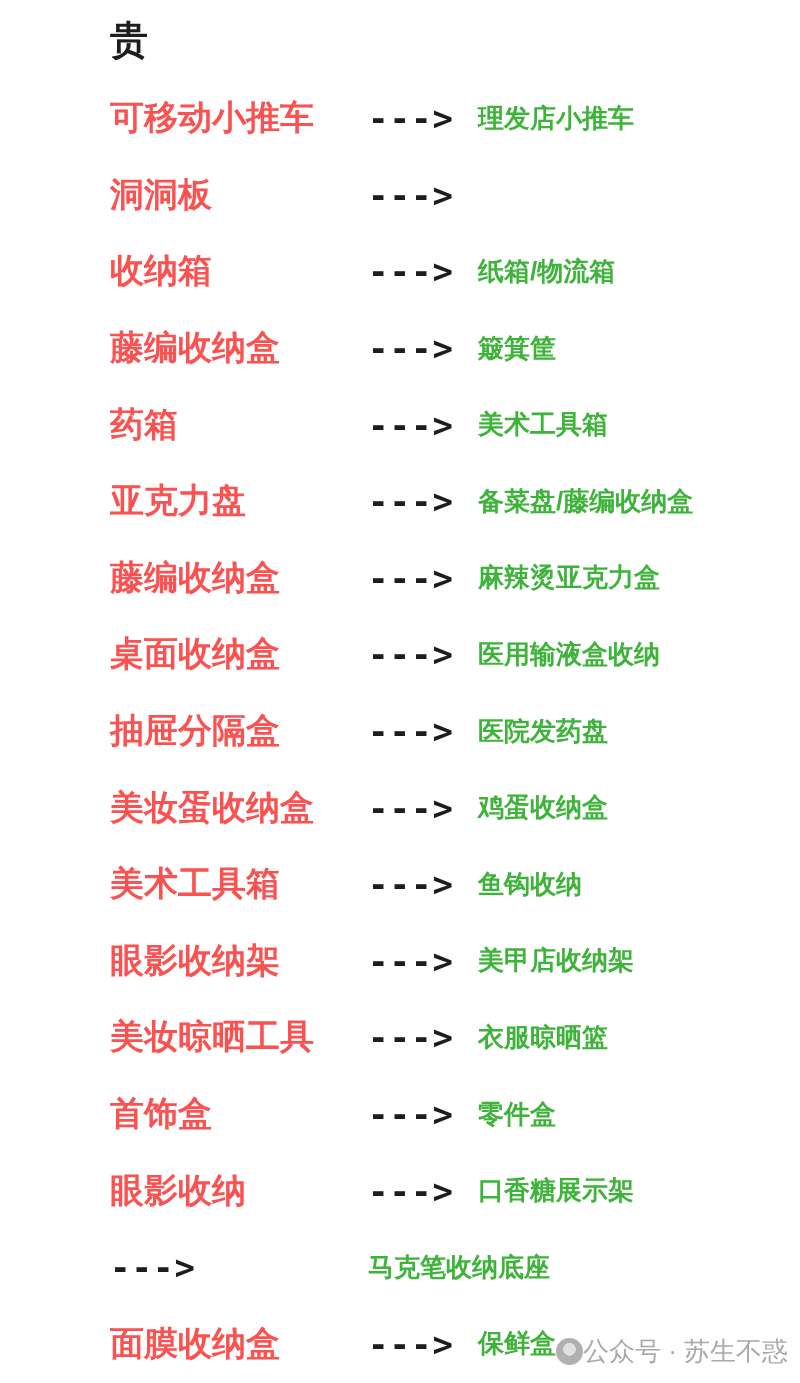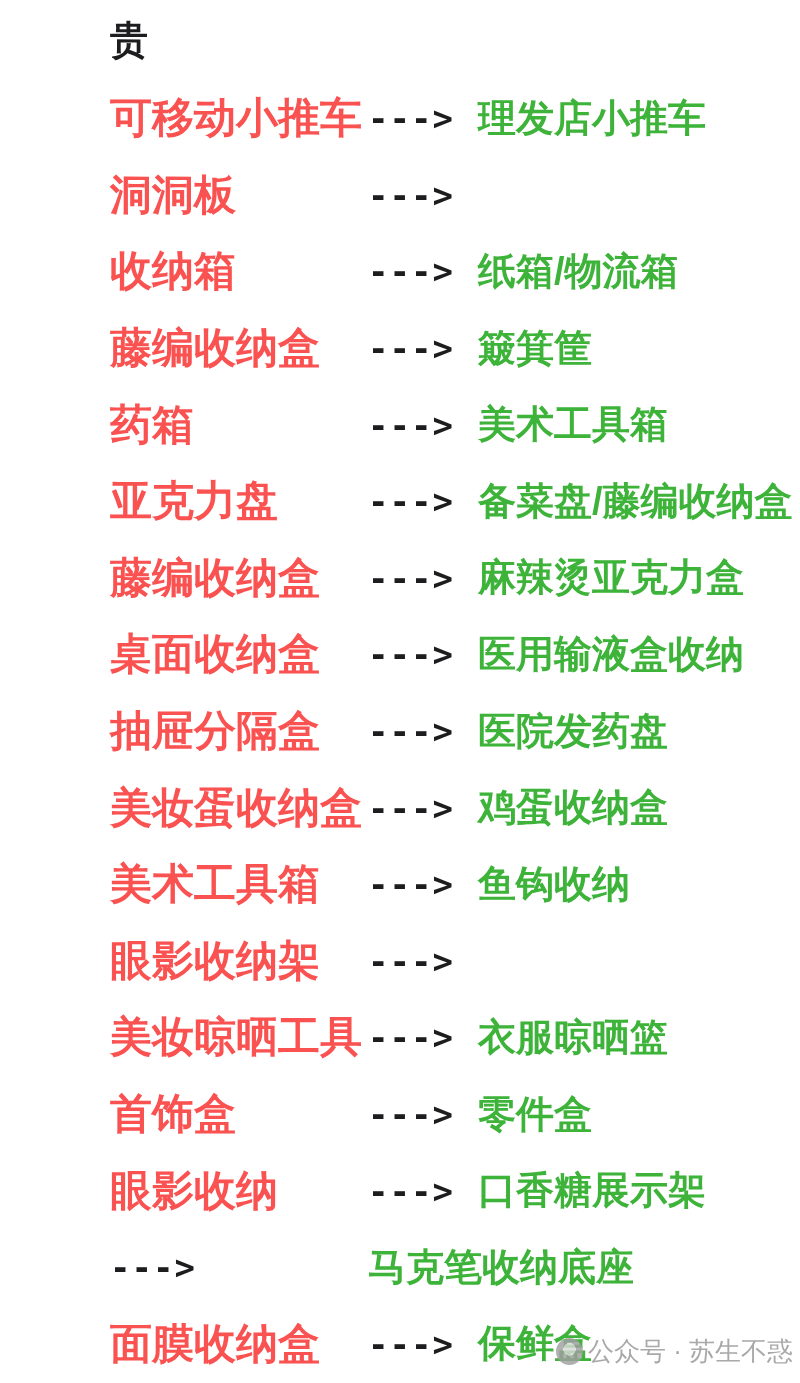--- a/index.html
+++ b/index.html
@@ -25,46 +25,45 @@
     height:76.6px;
   }
   .header-row{height:80px;}
   .hdr{
     font-size:38px;
     font-weight:600;
     color:var(--ink);
     letter-spacing:1px;
   }
   .exp{
-    font-size:42px;
+    font-size:34px;
     font-weight:700;
     color:var(--red);
     white-space:nowrap;
   }
   .cheap{
-    font-size:38px;
+    font-size:26px;
     font-weight:700;
     color:var(--green);
     white-space:nowrap;
   }
   .arrow{
     font-size:34px;
     font-weight:800;
     color:var(--ink);
     letter-spacing:1px;
     white-space:nowrap;
     font-family:"DejaVu Sans Mono","Liberation Mono",monospace;
   }
   .watermark{
     position:absolute;
     left:556px;
     top:1334px;
     display:flex;
     align-items:center;
-    gap:5px;
     color:var(--wm);
     font-size:26px;
     font-weight:400;
     white-space:nowrap;
   }
   .wm-icon{
     width:27px;height:27px;
     border-radius:50%;
     background:radial-gradient(circle at 50% 42%, #d9d9d9 0 30%, #9f9f9f 31% 100%);
     opacity:.82;
@@ -141,20 +140,21 @@
 
   <div class="grid-row">
     <div class="exp">美术工具箱</div>
     <div class="arrow">---&gt;</div>
     <div class="cheap">鱼钩收纳</div>
   </div>
 
   <div class="grid-row">
     <div class="exp">眼影收纳架</div>
     <div class="arrow">---&gt;</div>
+    <div class="cheap">美甲店收纳架</div>
   </div>
 
   <div class="grid-row">
     <div class="exp">美妆晾晒工具</div>
     <div class="arrow">---&gt;</div>
     <div class="cheap">衣服晾晒篮</div>
   </div>
 
   <div class="grid-row">
     <div class="exp">首饰盒</div>

